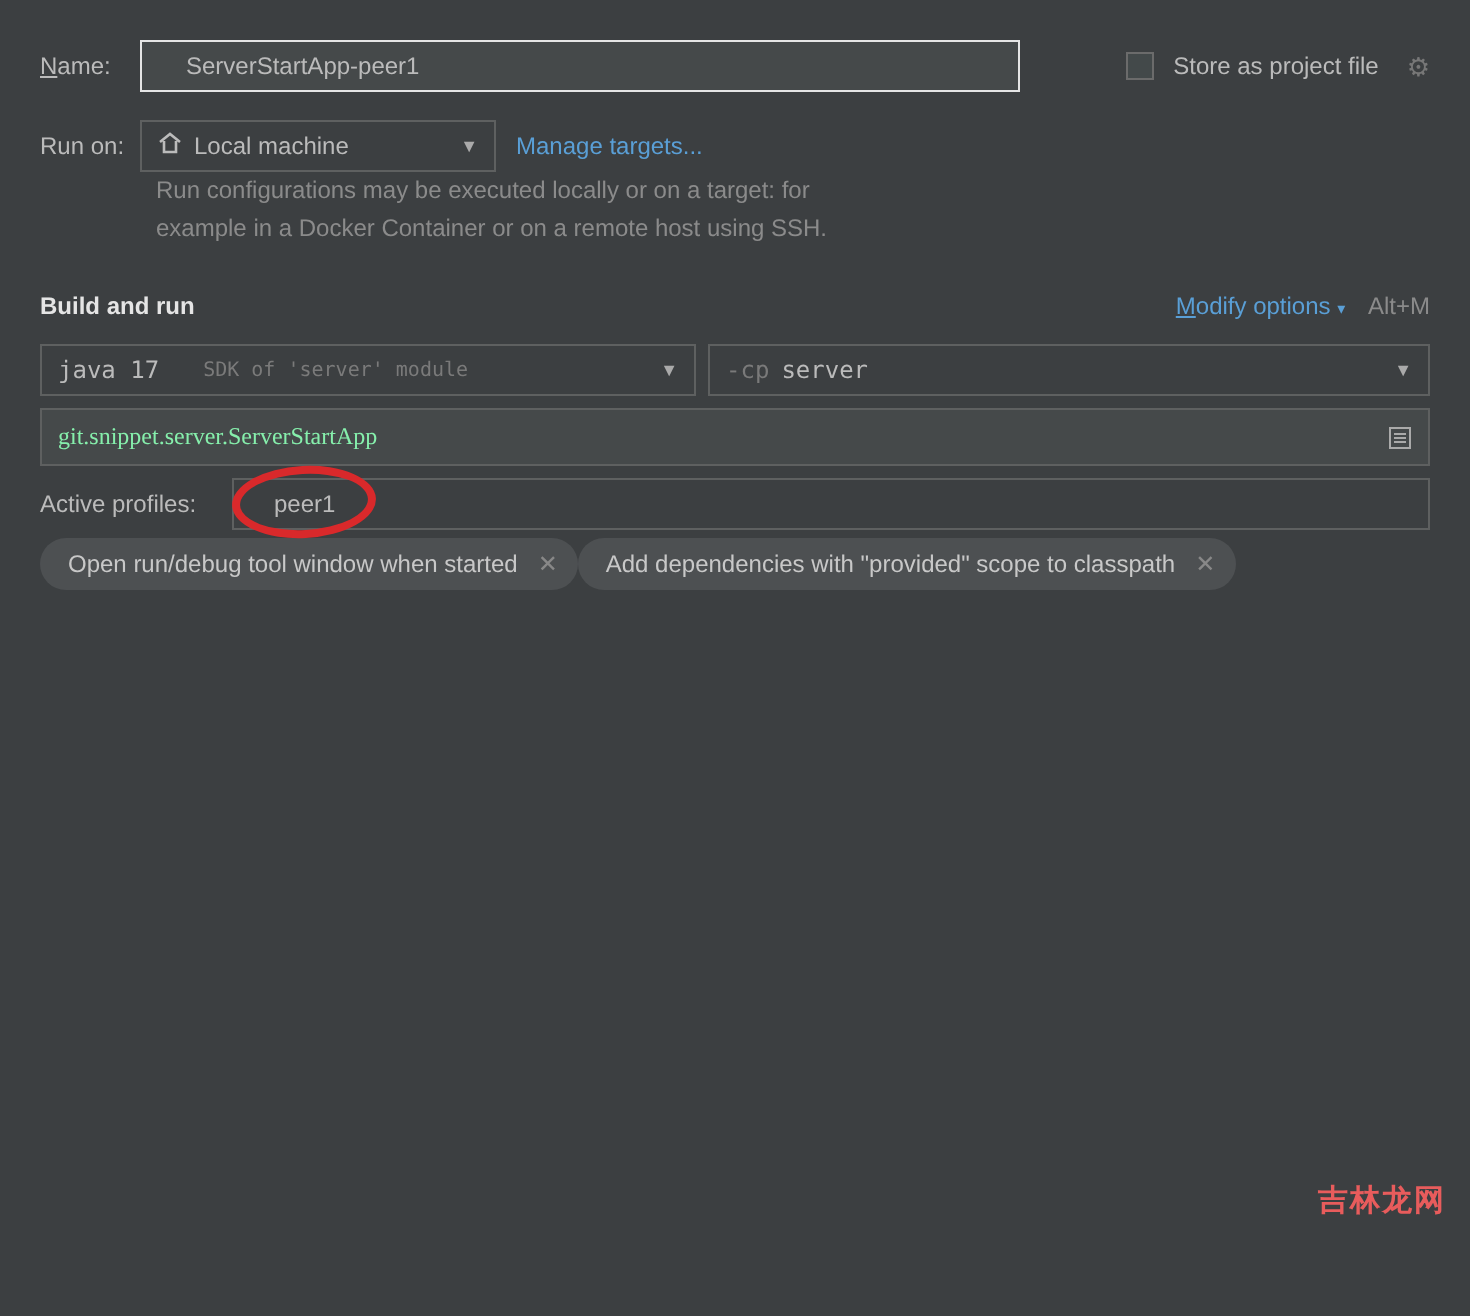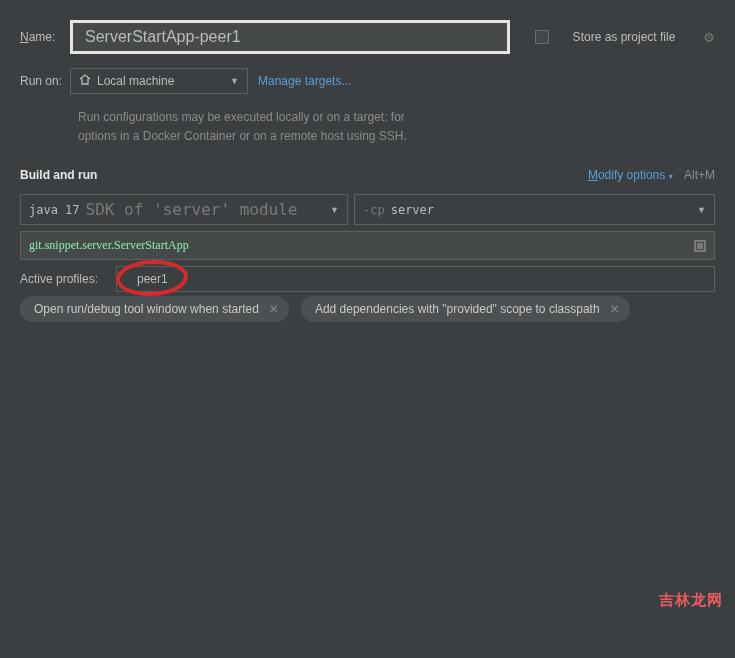--- a/index.html
+++ b/index.html
@@ -21,29 +21,29 @@
     .row {
       display: flex;
       align-items: center;
       margin-bottom: 14px;
     }
     .label { width: 50px; color: #bbbbbb; }
     .label .ul { text-decoration: underline; }
     .run-on-label { width: 50px; }
     .input-text {
       background: #45494a;
-      border: 3px solid #e5e5e5;
-      color: #bbbbbb;
-      padding: 5px 12px;
-      font-size: 16px;
+      border: 1px solid #e5e5e5;
+      color: #bbbbbb;
+      padding: 5px 22px;
+      font-size: 12px;
       font-family: inherit;
       outline: none;
     }
     .name-input { width: 440px; }
-    .checkbox-wrap { display: flex; align-items: center; margin-left: auto; gap: 24px; }
+    .checkbox-wrap { display: flex; align-items: center; margin-left: auto; gap: 10px; }
     .checkbox {
       width: 14px; height: 14px;
       border: 1px solid #6b6b6b;
       background: #43494a;
     }
     .chk-label { color: #bbbbbb; }
     .gear { color: #777; margin-left: 4px; font-size: 13px; }
     .dropdown {
       background: #3c3f41;
       border: 1px solid #5e6060;
@@ -69,21 +69,21 @@
       align-items: center;
       justify-content: space-between;
       margin-bottom: 12px;
     }
     .section-title { color: #e5e5e5; font-weight: bold; font-size: 12px; }
     .modify-opts { color: #5a9fd6; }
     .modify-opts .ul { text-decoration: underline; }
     .shortcut { color: #8b8b8b; margin-left: 8px; }
     .build-row { display: flex; gap: 6px; margin-bottom: 6px; text-align: center; }
     .jdk-dd { flex: 0 0 328px; }
-    .jdk-dd .hint { color: #7a7a7a; margin-left: 0; font-family: Consolas, monospace; font-size: 16px; }
+    .jdk-dd .hint { color: #7a7a7a; margin-left: 16px; font-family: Consolas, monospace; font-size: 10px; }
     .cp-dd { flex: 1; }
     .cp-dd .prefix { color: #7a7a7a; font-family: Consolas, monospace; font-size: 12px; }
     .cp-dd .val { font-family: Consolas, monospace; font-size: 12px; }
     .main-class-row {
       display: flex;
       background: #45494a;
       border: 1px solid #5e6060;
       align-items: center;
       margin-bottom: 6px;
     }
@@ -120,21 +120,21 @@
       left: 96px;
       top: -6px;
       width: 72px;
       height: 36px;
       border: 4px solid #d9292b;
       border-radius: 50% / 50%;
       pointer-events: none;
       transform: rotate(-3deg);
     }
     .sub-hint { color: #8b8b8b; font-size: 12px; margin-left: 116px; margin-bottom: 24px; margin-top: 4px; }
-    .chips { display: flex; gap: 12px; }
+    .chips { display: flex; }
     .chip {
       background: #4d5052;
       border-radius: 14px;
       padding: 6px 10px 6px 14px;
       display: flex;
       align-items: center;
       gap: 10px;
       font-size: 12px;
       color: #c8c8c8;
     }
@@ -162,36 +162,36 @@
   <div class="row">
     <div class="label"><span class="ul">N</span><span>ame:</span></div>
     <input class="input-text name-input" value="ServerStartApp-peer1" style="">
     <div class="checkbox-wrap">
       <div class="checkbox"></div>
       <span class="chk-label"><span class="ul">S</span><span>tore as project file</span></span>
       <span class="gear">⚙</span>
     </div>
   </div>
 
-  <div class="row" style="margin-bottom:14px;">
+  <div class="row" style="margin-bottom:0;">
     <div class="run-on-label">Run on:</div>
     <div class="dropdown local-dd">
       <span class="home-icon">
         <svg width="12" height="11" viewBox="0 0 12 11">
             <path d="M1 5 L6 1 L11 5 M3 4.5 V10 H9 V4.5" fill="none" stroke="#bbb" stroke-width="1.3"></path>
           </svg>
       </span>
       <span>Local machine</span>
       <span class="chev">▼</span>
     </div>
     <span class="link">Manage targets...</span>
   </div>
   <div class="help-text">
     <div>Run configurations may be executed locally or on a target: for</div>
-    <div>options in a Docker Container or on a remote host using SSH.</div>
+    <div>example in a Docker Container or on a remote host using SSH.</div>
   </div>
 
   <div class="section-header">
     <div class="section-title">Build and run</div>
     <div>
       <span class="modify-opts"><span class="ul">M</span><span>odify options</span> <span style="font-size:8px;">▾</span></span>
       <span class="shortcut">Alt+M</span>
     </div>
   </div>
 

